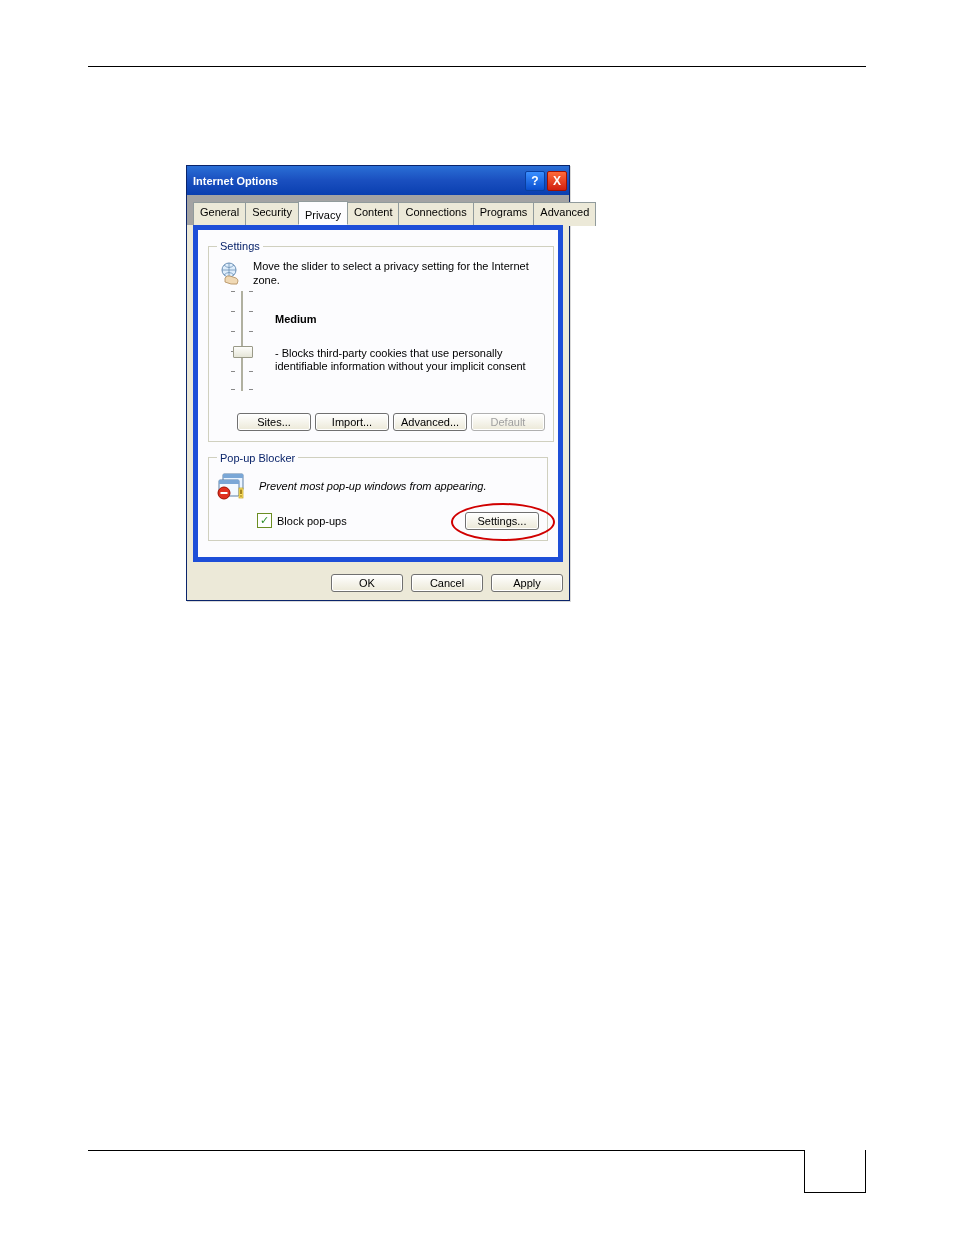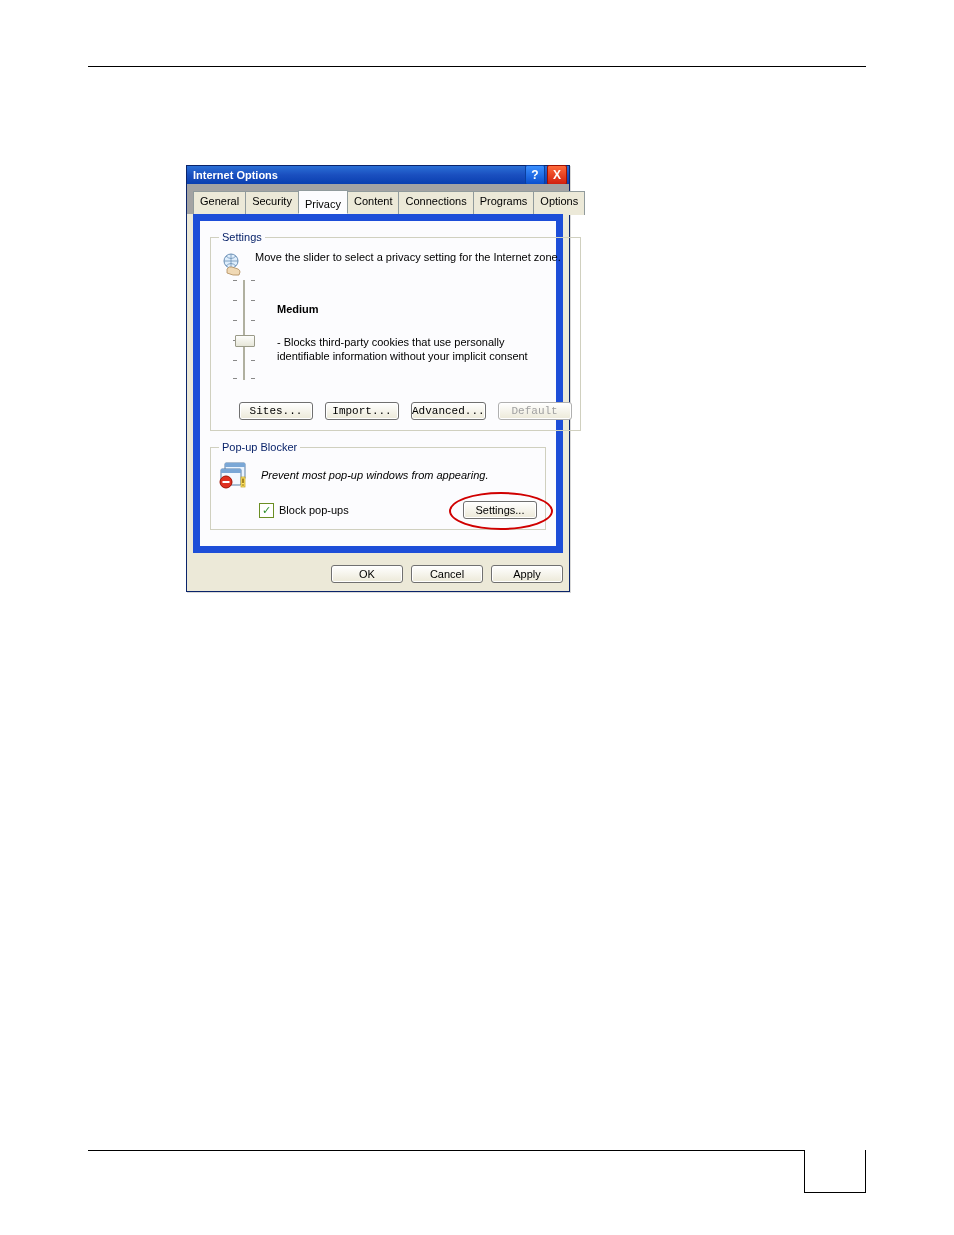--- a/index.html
+++ b/index.html
@@ -45,21 +45,21 @@
     top: 165px;
     width: 382px;
     background: #ece9d8;
     border: 1px solid #0a246a;
     box-shadow: 1px 1px 0 rgba(0,0,0,.15);
   }
   .titlebar {
     display: flex;
     align-items: center;
     justify-content: space-between;
-    height: 18px;
+    height: 29px;
     background: linear-gradient(to bottom, #2a6fd6 0%, #1a4fbf 50%, #0a3fb0 100%);
     padding: 0 2px 0 6px;
   }
   .titlebar-title {
     color: #ffffff;
     font-size: 11px;
     font-weight: bold;
   }
   .titlebar-buttons {
     display: flex;
@@ -105,21 +105,21 @@
   }
   .tab.active {
     background: #fcfcfe;
     border-bottom: 1px solid #fcfcfe;
     top: 0;
     z-index: 2;
     padding-top: 7px;
   }
   .tab-content {
     background: #fcfcfe;
-    border: 7px solid #1d4ed8;
+    border: 5px solid #1d4ed8;
     margin: 0 6px 6px 6px;
     padding: 10px 10px 6px 10px;
     position: relative;
   }
   fieldset.group {
     border: 1px solid #d0d0bf;
     margin: 0 0 10px 0;
     padding: 8px 8px 10px 8px;
     position: relative;
   }
@@ -188,24 +188,23 @@
     line-height: 1.25;
     max-width: 270px;
   }
   .level-text .level-name {
     font-weight: bold;
     display: block;
     margin-bottom: 6px;
   }
   .btn-row {
     display: flex;
-    gap: 12px;
+    gap: 4px;
     justify-content: flex-start;
     padding-left: 20px;
-    font-family: Liberation Mono, monospace;
   }
   .xp-btn {
     font-size: 11px;
     background: linear-gradient(to bottom, #ffffff, #ece9d8);
     border: 1px solid #707070;
     border-radius: 3px;
     padding: 2px 0;
     min-width: 72px;
     text-align: center;
     color: #000;
@@ -304,21 +303,21 @@
     </div>
   </div>
 
   <div class="tab-strip">
     <div class="tab">General</div>
     <div class="tab">Security</div>
     <div class="tab active">Privacy</div>
     <div class="tab">Content</div>
     <div class="tab">Connections</div>
     <div class="tab">Programs</div>
-    <div class="tab">Options</div>
+    <div class="tab">Advanced</div>
   </div>
 
   <div class="tab-content">
 
     <fieldset class="group">
       <legend>Settings</legend>
 
       <div class="settings-header">
         <div class="globe-icon">
           <svg viewBox="0 0 28 26">

